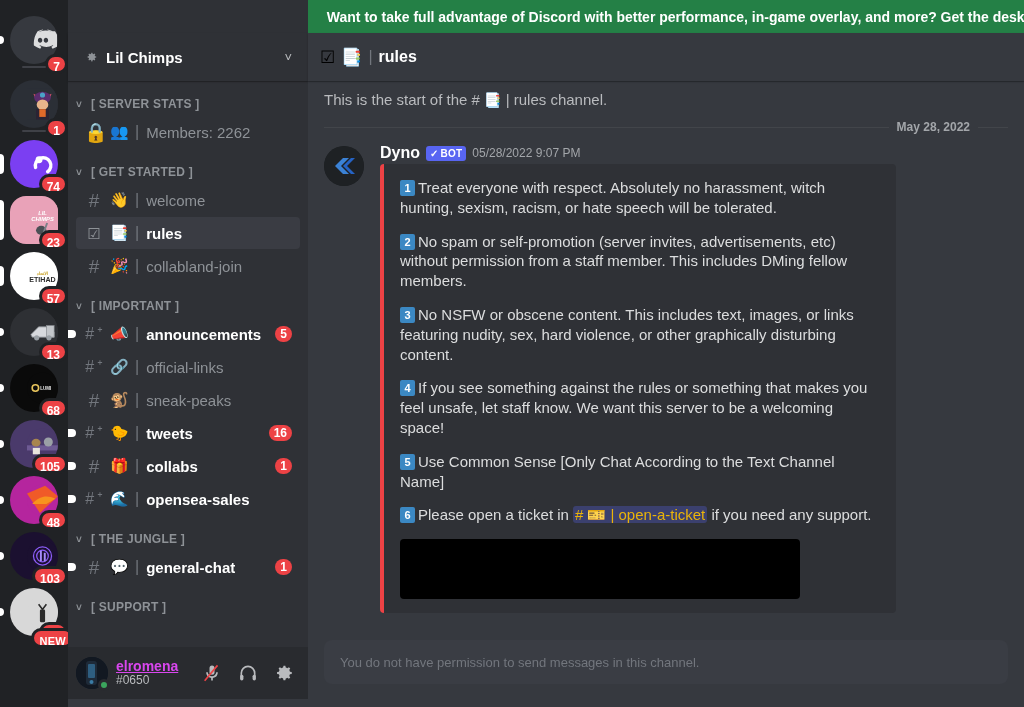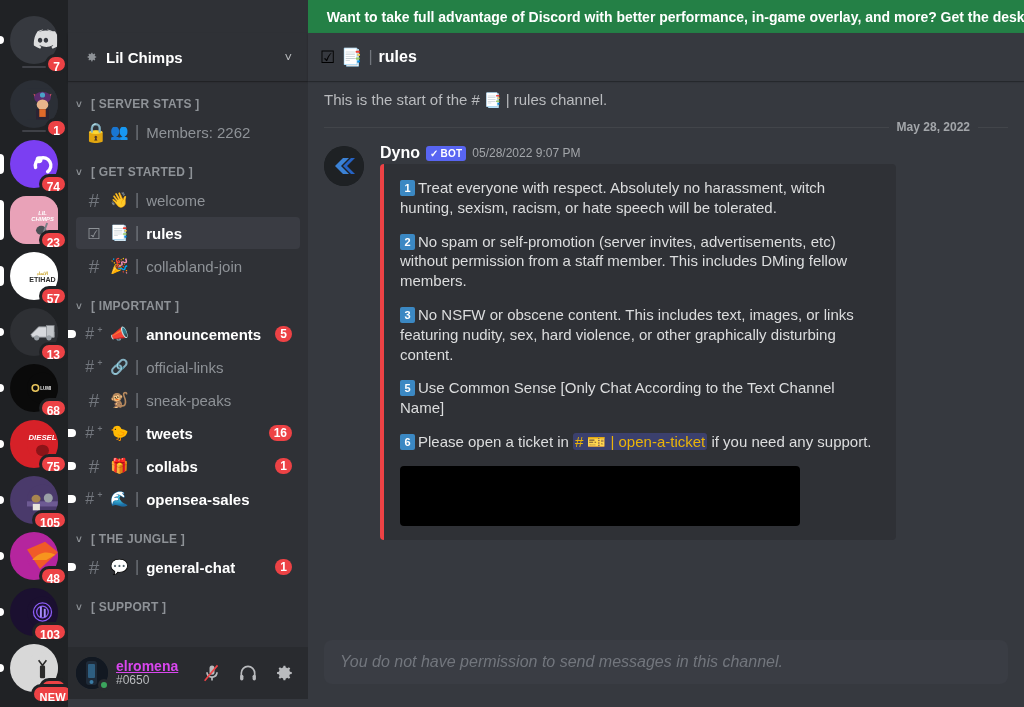--- a/index.html
+++ b/index.html
@@ -169,21 +169,21 @@
   }
   .mention {
     background: rgba(88,101,242,.3); color:#eab308; border-radius:3px;
     padding: 0 2px; font-weight: 500; cursor: pointer;
   }
   .embed-img { margin-top: 2px; height: 60px; background:#000; border-radius:4px; max-width: 400px; }
 
   .composer-wrap { position:absolute; left:0; right:0; bottom:0; height:77px; background:#36393f; padding: 0 16px; z-index: 5; }
   .composer {
     margin-top: 10px; height: 44px; background:#3a3d44; border-radius:8px;
-    display:flex; align-items:center; padding: 0 16px; color:#72767d; font-size:16px;font-style:italic;
+    display:flex; align-items:center; padding: 0 16px; color:#72767d; font-size:13px;
   }
 </style>
 </head>
 <body>
 
 <div class="app">
 
   <div class="server-rail">
 
     <div class="srv-wrap sep">
@@ -268,31 +268,20 @@
       <div class="srv" style="background:#0a0a0a">
         <svg width="48" height="48" viewBox="0 0 48 48">
           <circle cx="24" cy="24" r="24" fill="#0a0a0a"></circle>
           <circle cx="13" cy="24" r="5" fill="none" stroke="#e6c35c" stroke-width="2.5"></circle>
           <text x="29" y="27" font-size="7" font-weight="bold" fill="#e8e8e8" text-anchor="middle" font-family="Liberation Sans, sans-serif">LUMI</text>
         </svg>
       </div>
       <span class="badge">68</span>
     </div>
 
-    <div class="srv-wrap">
-      <span class="pill"></span>
-      <div class="srv" style="background:#d62128">
-        <svg width="48" height="48" viewBox="0 0 48 48">
-          <circle cx="24" cy="24" r="24" fill="#d62128"></circle>
-          <text x="24" y="18" font-size="12" font-weight="bold" fill="#fff" text-anchor="middle" font-family="Liberation Sans, sans-serif" font-style="italic">DIESEL</text>
-          <ellipse cx="24" cy="34" rx="10" ry="9" fill="#8c1418"></ellipse>
-        </svg>
-      </div>
-      <span class="badge">75</span>
-    </div>
 
     <div class="srv-wrap">
       <span class="pill"></span>
       <div class="srv" style="background:#4a3a6b">
         <svg width="48" height="48" viewBox="0 0 48 48">
           <circle cx="24" cy="24" r="24" fill="#4a3a6b"></circle>
           <rect x="0" y="26" width="48" height="8" fill="#6d5a93"></rect>
           <ellipse cx="14" cy="22" rx="7" ry="6" fill="#a8854f"></ellipse>
           <ellipse cx="33" cy="21" rx="7" ry="7" fill="#9aa0a6"></ellipse>
           <rect x="9" y="30" width="11" height="10" fill="#e8e4dd"></rect>
@@ -545,20 +534,23 @@
             <div class="rule">
               <span class="numbox">1</span><span>Treat everyone with respect. Absolutely no harassment, witch hunting, sexism, racism, or hate speech will be tolerated.</span>
             </div>
             <div class="rule">
               <span class="numbox">2</span><span>No spam or self-promotion (server invites, advertisements, etc) without permission from a staff member. This includes DMing fellow members.</span>
             </div>
             <div class="rule">
               <span class="numbox">3</span><span>No NSFW or obscene content. This includes text, images, or links featuring nudity, sex, hard violence, or other graphically disturbing content.</span>
             </div>
             <div class="rule">
+              <span class="numbox">4</span><span>If you see something against the rules or something that makes you feel unsafe, let staff know. We want this server to be a welcoming space!</span>
+            </div>
+            <div class="rule">
               <span class="numbox">5</span><span>Use Common Sense [Only Chat According to the Text Channel Name]</span>
             </div>
             <div class="rule">
               <span class="numbox">6</span><span>Please open a ticket in </span><span class="mention"># 🎫  |  open-a-ticket</span><span> if you need any support.</span>
             </div>
             <div class="embed-img"></div>
           </div>
         </div>
       </div>
     </div>

